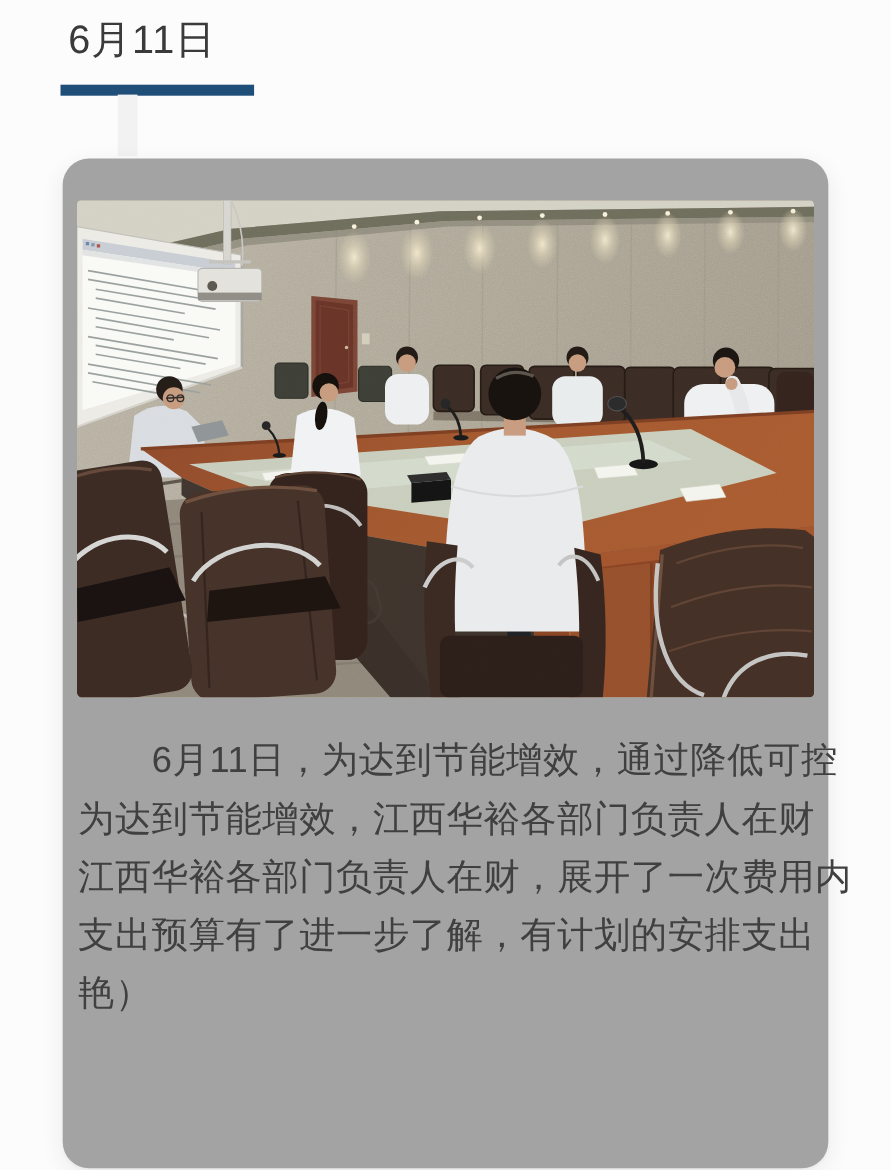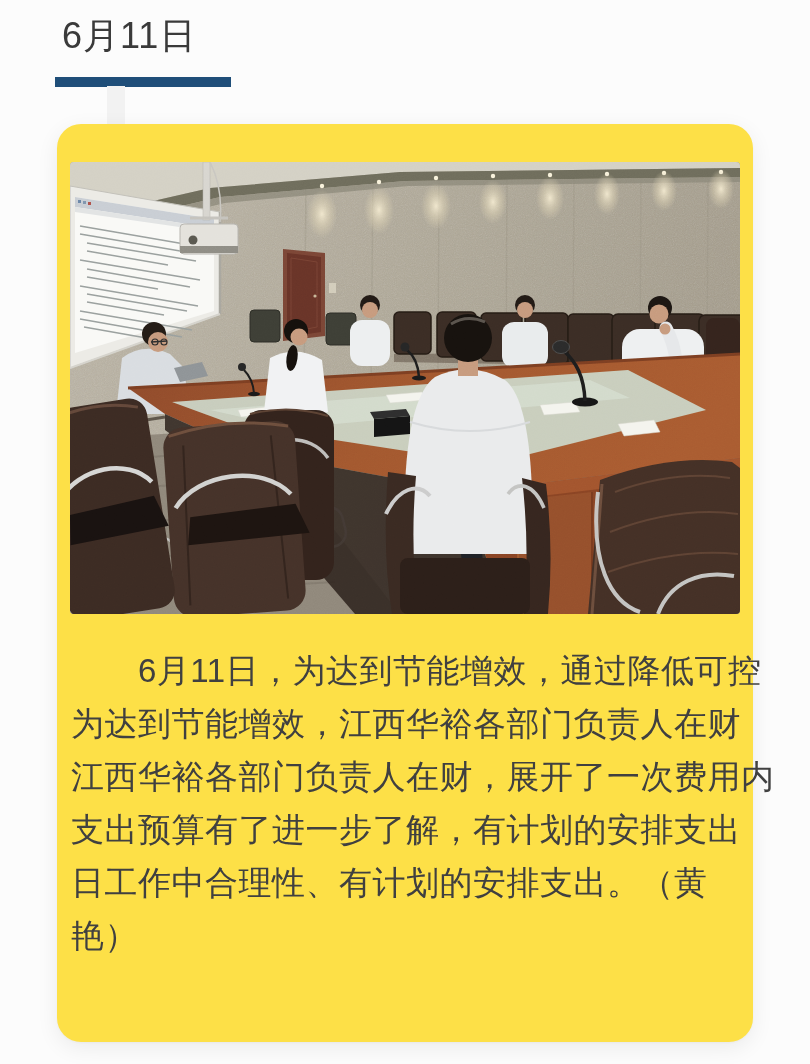--- a/index.html
+++ b/index.html
@@ -19,23 +19,23 @@
   .accent-bar{
     position:absolute;left:55px;top:77px;
     width:176px;height:10px;background:#1f4e79;
   }
   .timeline-stem{
     position:absolute;left:107px;top:86px;
     width:18px;height:56px;background:#f2f2f2;
     z-index:0;
   }
   .card{
-    position:absolute;left:57px;top:124px;
+    position:absolute;left:57px;top:144px;
     width:696px;height:918px;
-    background:#fde047;border-radius:24px;
+    background:#a3a3a3;border-radius:24px;
     box-shadow:0 6px 22px rgba(0,0,0,0.07), 0 1px 3px rgba(0,0,0,0.04);
     z-index:1;
   }
   .photo{
     position:absolute;left:13px;top:38px;
     width:670px;height:452px;border-radius:4px;
     overflow:hidden;background:#b0a899;
   }
   .photo svg{display:block;}
   .article-text{
@@ -337,18 +337,17 @@
 
         <rect x="0" y="0" width="670" height="452" filter="url(#tex)" opacity="0.07" style="mix-blend-mode:overlay"></rect>
       </svg>
     </div>
 
     <div class="article-text">
       <div class="article-line first">6月11日，为达到节能增效，通过降低可控</div>
       <div class="article-line">为达到节能增效，江西华裕各部门负责人在财</div>
       <div class="article-line">江西华裕各部门负责人在财，展开了一次费用内</div>
       <div class="article-line">支出预算有了进一步了解，有计划的安排支出</div>
-      <div class="article-line">日工作中合理性、有计划的安排支出。（黄</div>
       <div class="article-line">艳）</div>
     </div>
 
   </article>
 </div>
 
 </body></html>

